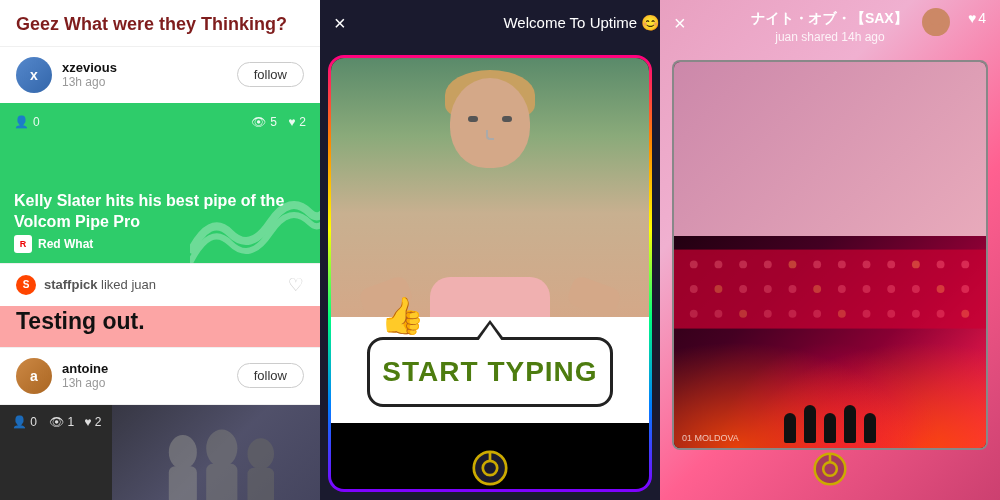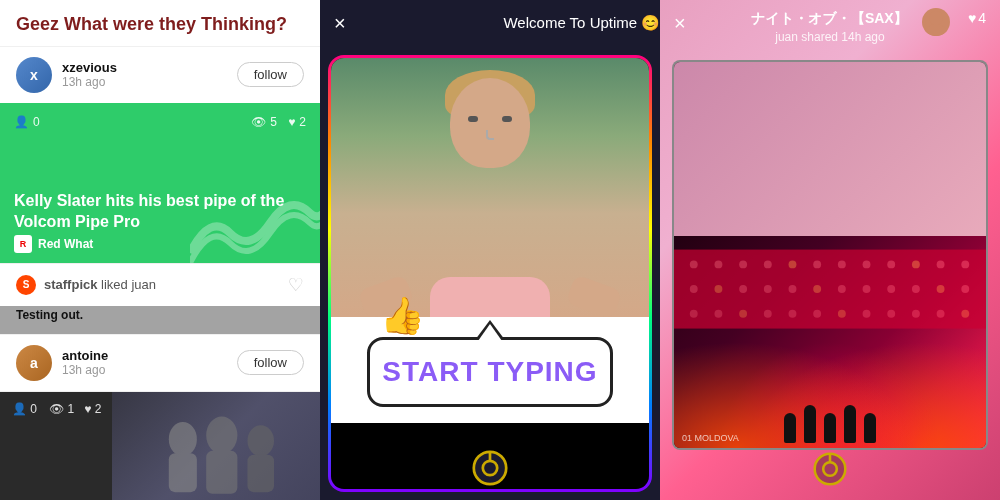--- a/index.html
+++ b/index.html
@@ -150,23 +150,23 @@
     .liked-text {
       font-size: 13px;
       color: #555;
       flex: 1;
     }
     .heart-icon {
       color: #ccc;
       font-size: 18px;
     }
     .testing-text {
-      background: #a3a3a3;
+      background: #fca5a5;
       padding: 2px 16px 12px;
-      font-size: 12px;
+      font-size: 23px;
       font-weight: 700;
       color: #111;
     }
 
     
     .antoine-row {
       display: flex;
       align-items: center;
       background: #fff;
       padding: 10px 16px;
@@ -349,21 +349,21 @@
       transform: translateX(-50%);
       width: 0;
       height: 0;
       border-left: 12px solid transparent;
       border-right: 12px solid transparent;
       border-bottom: 17px solid #fff;
     }
     .typing-text {
       font-size: 28px;
       font-weight: 900;
-      color: #8b5cf6;
+      color: #4d7c0f;
       letter-spacing: 1px;
       font-family: 'Arial Black', sans-serif;
     }
     
     .thumbs-up-icon {
       position: absolute;
       top: -45px;
       left: 10px;
       font-size: 36px;
     }

